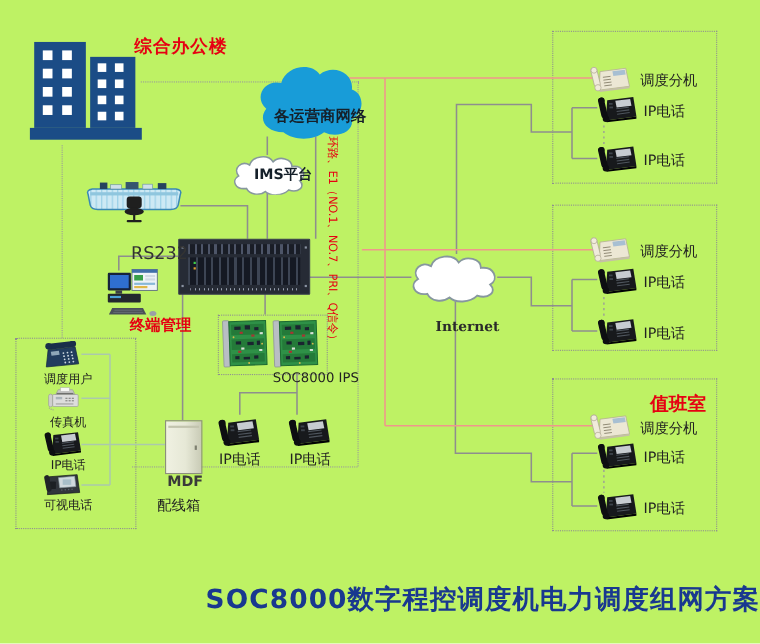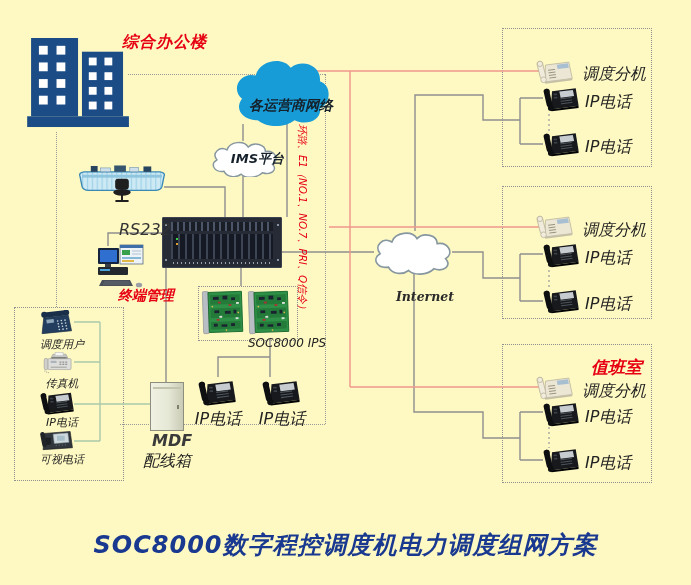--- a/index.html
+++ b/index.html
@@ -1,25 +1,25 @@
 <!DOCTYPE html>
 <html><head>
 <meta charset="utf-8">
 <style>
   html,body{margin:0;padding:0;background:#fff;}
-  .stage{position:relative;width:691px;height:585px;background:#fef9c3;overflow:hidden;
-         font-family:"DejaVu Sans","Liberation Sans",sans-serif;font-style:italic;}
+  .stage{position:relative;width:691px;height:585px;background:#bef264;overflow:hidden;
+         font-family:"DejaVu Sans","Liberation Sans",sans-serif;}
   .abs{position:absolute;}
   svg.ic{position:absolute;overflow:visible;}
   .wires{position:absolute;left:0;top:0;z-index:1;}
   .z2{z-index:2;}
   .edge-h{position:absolute;border-top:1px dotted #9a9a9a;height:0;z-index:0;}
   .edge-v{position:absolute;border-left:1px dotted #9a9a9a;width:0;z-index:0;}
   .dotted-box{position:absolute;border:1px dotted #8f8f8f;z-index:0;}
-  .lbl{position:absolute;font-size:16px;color:#222;text-align:center;z-index:2;white-space:nowrap;}
+  .lbl{position:absolute;font-size:13px;color:#222;text-align:center;z-index:2;white-space:nowrap;}
   .lbl-left{text-align:left;}
   .lbl-sm{font-size:11px;}
   .red{color:#e60012;}
   .red-title{position:absolute;font-size:17px;font-weight:bold;color:#e60012;z-index:2;white-space:nowrap;}
   .cloud-lbl{position:absolute;z-index:3;text-align:right;font-weight:bold;color:#15202a;white-space:nowrap;}
   .trunk-lbl{position:absolute;left:309px;top:124px;transform:rotate(90deg);transform-origin:0 0;
              font-size:10.5px;letter-spacing:-0.2px;color:#e60012;white-space:nowrap;z-index:2;}
   .rack{position:absolute;left:162px;top:217px;width:118px;height:49px;background:#262b35;
         border:1px solid #3c434f;border-radius:1px;z-index:2;}
   .rack .slots-top{position:absolute;left:8px;right:8px;top:4px;height:9px;
@@ -30,21 +30,21 @@
         background:repeating-linear-gradient(90deg,#98a0ae 0 1px,transparent 1px 4px);}
   .rack .led-g{position:absolute;left:13px;top:20px;width:2px;height:2px;background:#3fd04a;}
   .rack .led-r{position:absolute;left:13px;top:25px;width:2px;height:2px;background:#e0a030;}
   .rack .screw{position:absolute;width:2px;height:2px;background:#8a93a2;}
   .mdf{position:absolute;left:150px;top:382px;width:32px;height:47px;z-index:2;
        background:linear-gradient(90deg,#f0f1e2 0%,#e6e8d6 55%,#c9cbb6 100%);
        border:1px solid #8d8f7e;}
   .mdf:before{content:'';position:absolute;left:2px;right:2px;top:4px;height:2px;background:#c2c4ae;}
   .mdf:after{content:'';position:absolute;right:4px;top:22px;width:2px;height:4px;background:#7e8070;}
   .mdf-lbl{font-weight:bold;color:#3a3a3a;}
-  .footer{position:absolute;left:0;top:529px;width:691px;text-align:center;font-size:24px;
+  .footer{position:absolute;left:0;top:529px;width:691px;text-align:right;font-size:24px;
           font-weight:bold;color:#19388f;letter-spacing:1px;z-index:2;}
   .serif{font-family:"DejaVu Serif","Liberation Serif",serif;margin-top:44px;}
   .card{transform:rotate(-2deg);}
 </style>
 </head>
 <body>
 
 <div class="stage">
 
   <svg style="position:absolute;width:0;height:0;overflow:hidden" aria-hidden="true">

